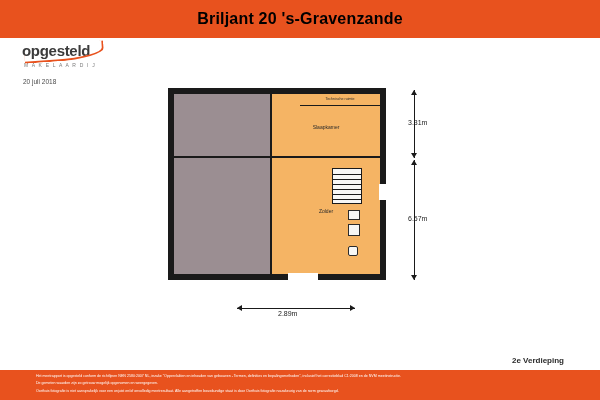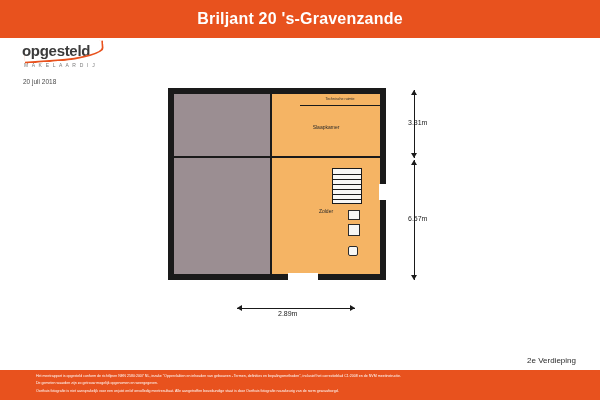--- a/index.html
+++ b/index.html
@@ -18,21 +18,21 @@
     position: absolute;
     inset: 0;
     background: #ffffff;
   }
   
   .header {
     position: absolute;
     left: 0; top: 0;
     width: 600px; height: 38px;
     background: #e8521e;
-    color: #ffffff;
+    color: #000000;
     display: flex;
     align-items: center;
     justify-content: center;
   }
   .header-title {
     font-size: 16px;
     font-weight: bold;
     letter-spacing: 0.2px;
   }
   
@@ -162,23 +162,23 @@
     border-right: 5px solid #1a1a1a;
   }
   .arrow-right {
     border-top: 3px solid transparent;
     border-bottom: 3px solid transparent;
     border-left: 5px solid #1a1a1a;
   }
   
   .floor-caption {
     position: absolute;
-    right: 24px; top: 356px;
+    right: 36px; top: 356px;
     font-size: 8px;
-    font-weight: normal;
+    font-weight: bold;
     color: #2b2b2b;
   }
   
   .footer {
     position: absolute;
     left: 0; top: 370px;
     width: 600px; height: 30px;
     background: #e8521e;
     color: #ffffff;
   }

